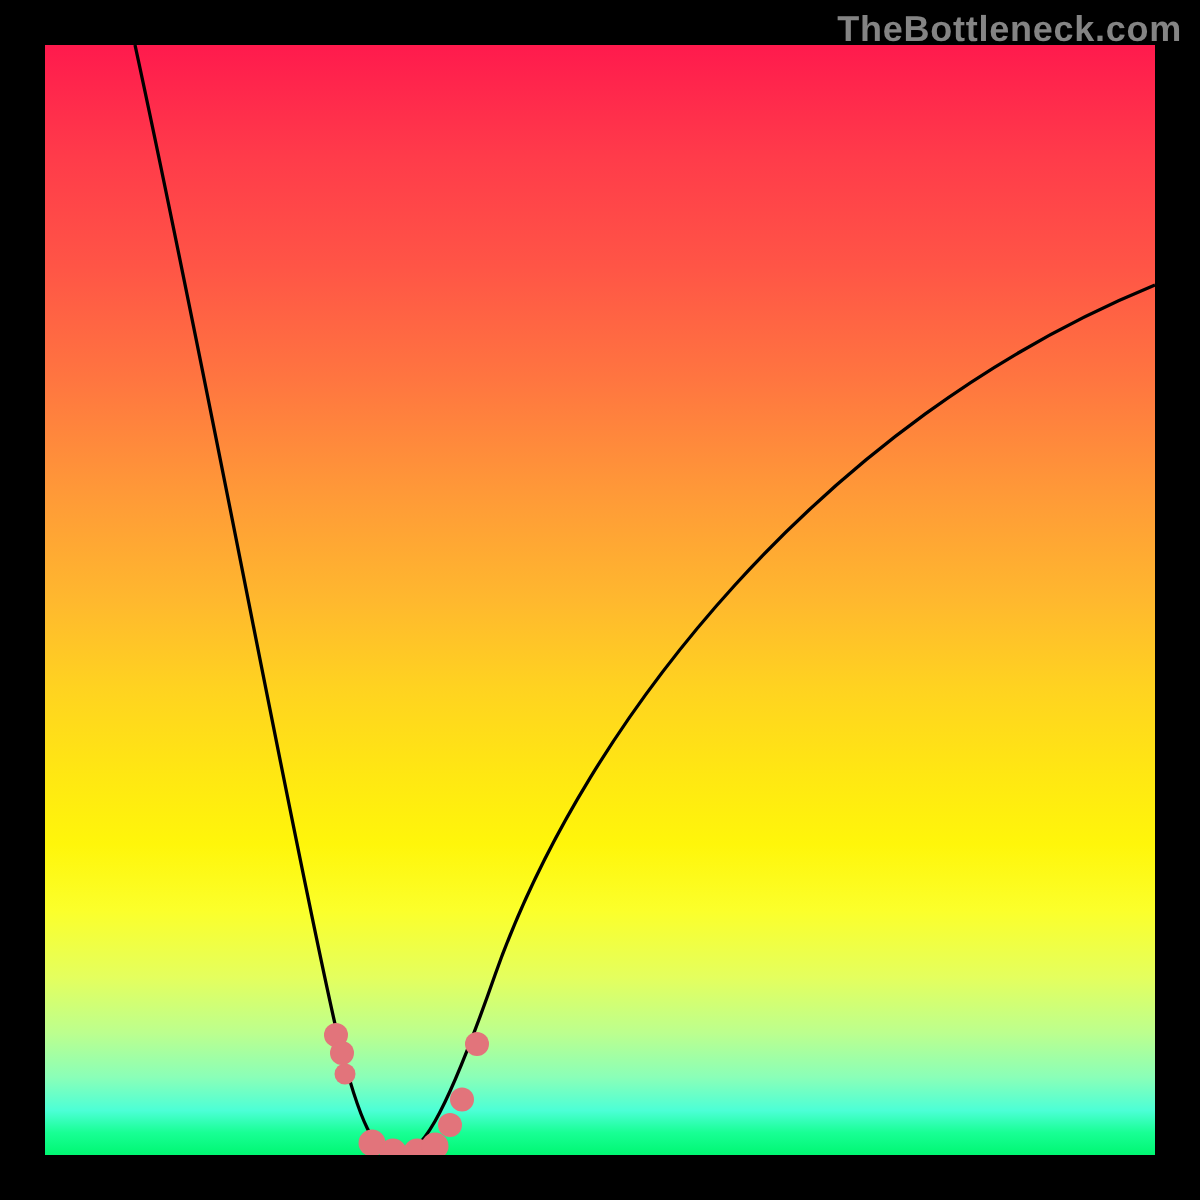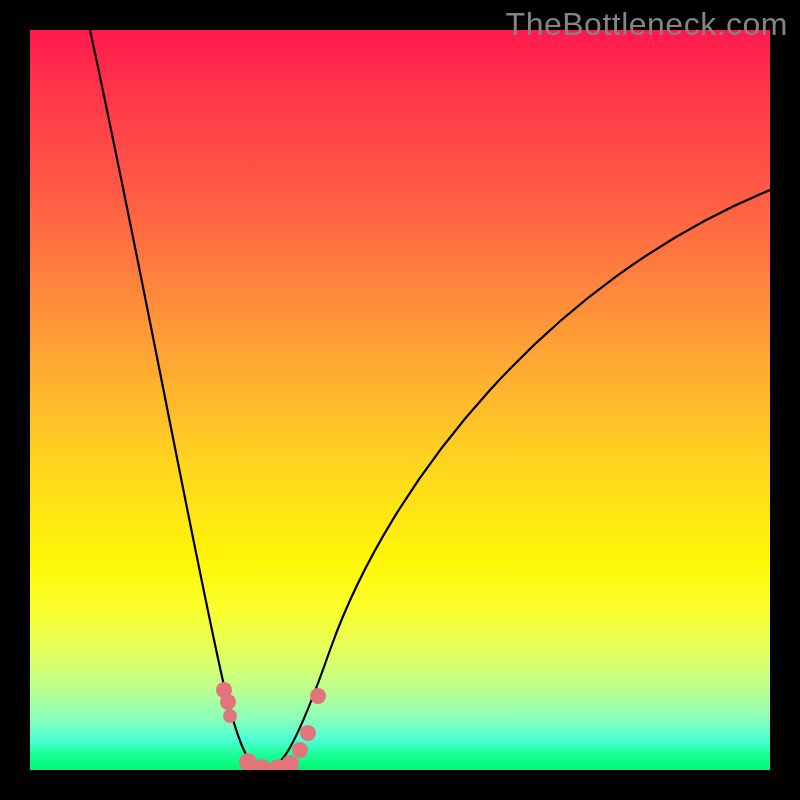--- a/index.html
+++ b/index.html
@@ -15,22 +15,22 @@
     position: relative;
     width: 800px;
     height: 800px;
     background: #000;
   }
   .watermark {
     position: absolute;
     top: 6px;
     right: 12px;
     color: #848484;
-    font-size: 32px;
-    font-weight: 400;
+    font-size: 24px;
+    font-weight: 700;
     letter-spacing: 0.5px;
     z-index: 10;
   }
   .plot-area {
     position: absolute;
     left: 30px;
     top: 30px;
     width: 740px;
     height: 740px;
     overflow: hidden;

